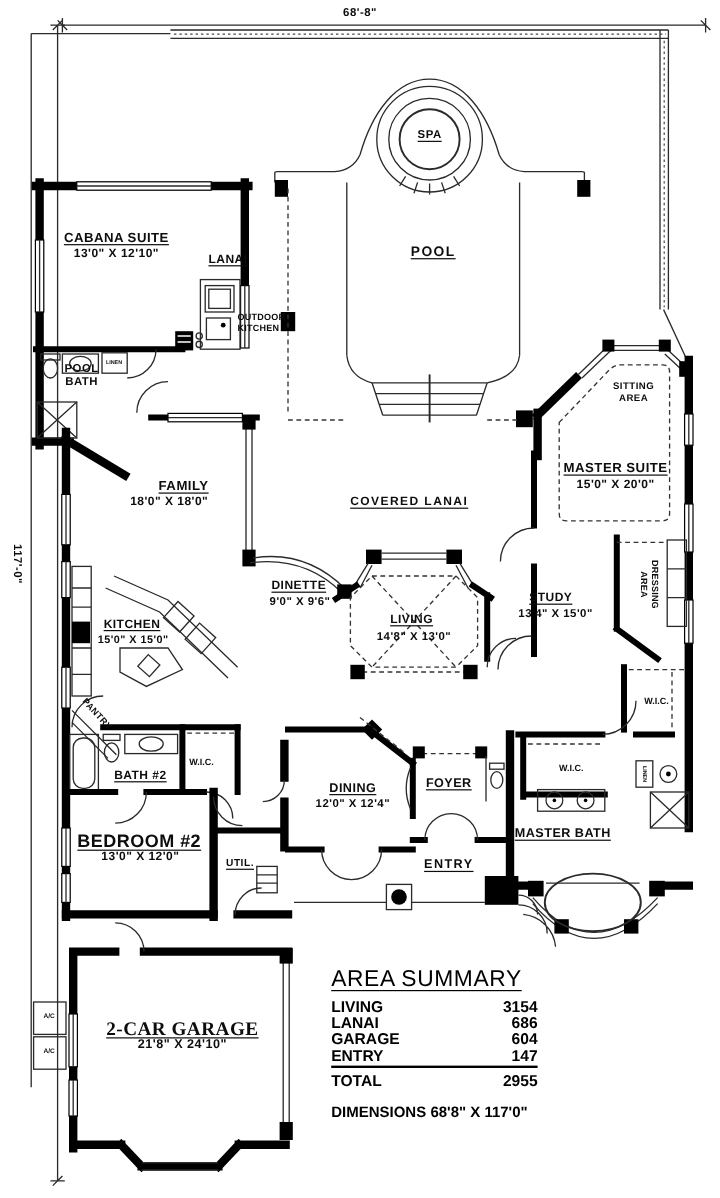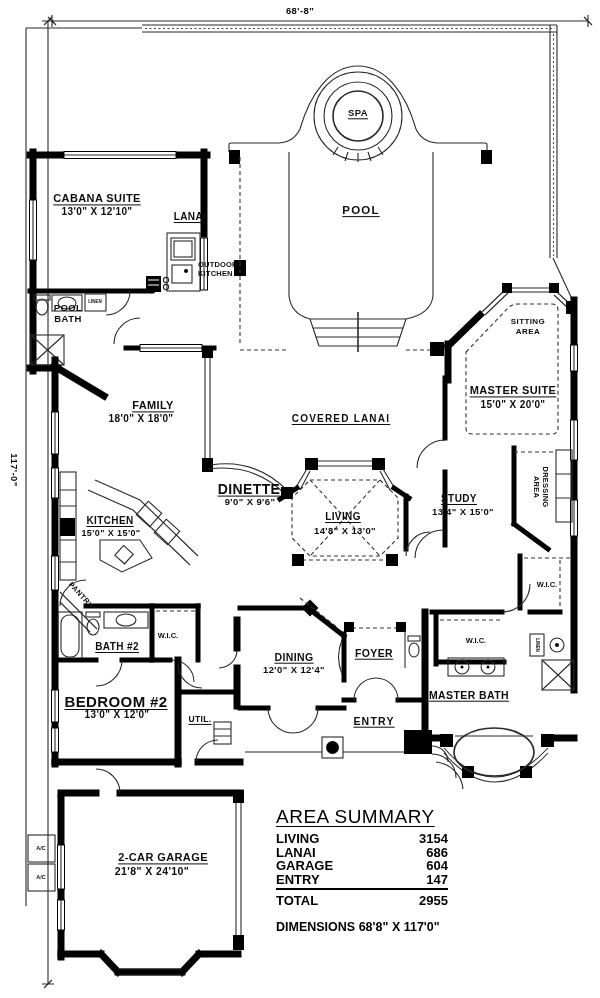--- a/index.html
+++ b/index.html
@@ -312,21 +312,21 @@
 <div class="lbl u" style="left:142px;top:406px;font-size:11px;margin-left:11px;">FAMILY</div>
 <div class="lbl" style="left:141px;top:419px;font-size:10px;">18'0" X 18'0"</div>
 
 <div class="lbl" style="left:528px;top:327px;font-size:8px;">SITTING
 AREA</div>
 <div class="lbl u" style="left:513px;top:391px;font-size:11px;">MASTER SUITE</div>
 <div class="lbl" style="left:513px;top:405px;font-size:10px;">15'0" X 20'0"</div>
 
 <div class="lbl u sp" style="left:341px;top:419px;font-size:10px;">COVERED LANAI</div>
 
-<div class="lbl u" style="left:249px;top:489px;font-size:14px;">DINETTE</div>
+<div class="lbl u" style="left:249px;top:489px;font-size:10px;">DINETTE</div>
 <div class="lbl" style="left:250px;top:502px;font-size:9.5px;">9'0" X 9'6"</div>
 
 <div class="lbl u" style="left:343px;top:517px;font-size:10px;">LIVING</div>
 <div class="lbl" style="left:345px;top:531px;font-size:9.5px;">14'8" X 13'0"</div>
 
 <div class="lbl u" style="left:459px;top:499px;font-size:10px;">STUDY</div>
 <div class="lbl" style="left:463px;top:512px;font-size:9.5px;">13'4" X 15'0"</div>
 
 <div class="lbl u" style="left:110px;top:521px;font-size:10px;">KITCHEN</div>
 <div class="lbl" style="left:111px;top:533px;font-size:9px;">15'0" X 15'0"</div>
@@ -347,21 +347,21 @@
 
 <div class="lbl u" style="left:200px;top:719px;font-size:8.5px;">UTIL.</div>
 
 <div class="lbl u" style="left:294px;top:657px;font-size:10.5px;">DINING</div>
 <div class="lbl" style="left:294px;top:670px;font-size:9.5px;">12'0" X 12'4"</div>
 
 <div class="lbl u" style="left:374px;top:653px;font-size:10.5px;">FOYER</div>
 <div class="lbl u sp" style="left:374px;top:721px;font-size:10.5px;">ENTRY</div>
 <div class="lbl u" style="left:469px;top:695px;font-size:10.5px;">MASTER BATH</div>
 
-<div class="lbl u" style="left:163px;top:858px;font-size:11px;">2-CAR GARAGE</div>
+<div class="lbl u" style="left:152px;top:858px;font-size:16px;font-family:Liberation Serif, serif;">2-CAR GARAGE</div>
 <div class="lbl" style="left:152px;top:871px;font-size:10.5px;">21'8" X 24'10"</div>
 
 <div class="lbl" style="left:41px;top:848px;font-size:5.5px;letter-spacing:0;">A/C</div>
 <div class="lbl" style="left:41px;top:877px;font-size:5.5px;letter-spacing:0;">A/C</div>
 
 <div id="summary">
   <div class="title">AREA SUMMARY</div>
   <div class="rows">
     <div class="row">
       <span>LIVING</span>

